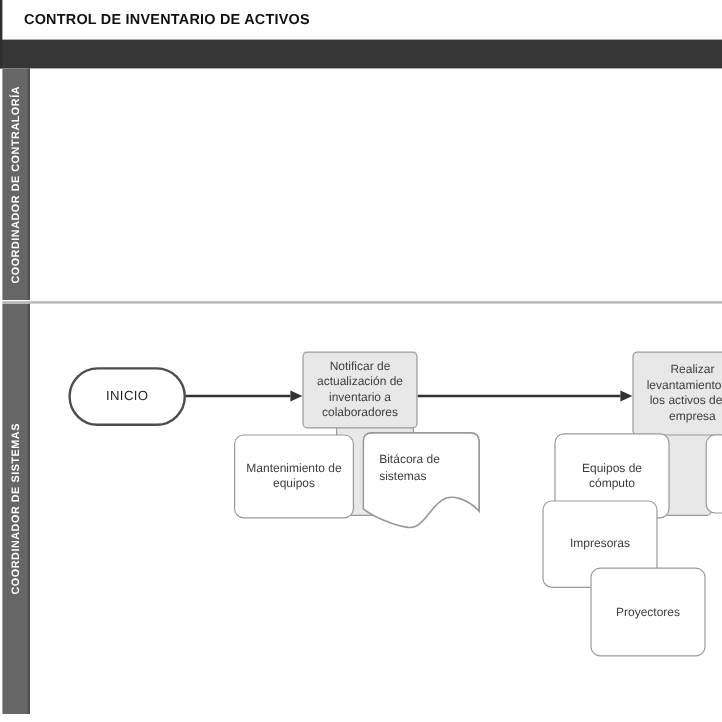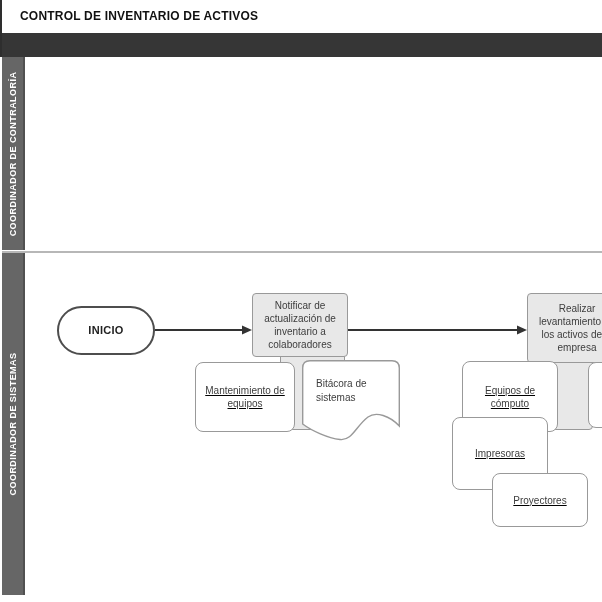--- a/index.html
+++ b/index.html
@@ -35,41 +35,41 @@
 
   
   .shape-label{
     display:flex;align-items:center;justify-content:center;text-align:center;
     width:100%;height:100%;font-size:10px;line-height:1.3;color:#3d3d3d;
   }
   .terminator{
     left:57px;top:306px;width:98px;height:49px;background:#ffffff;
     border:2px solid #4d4d4d;border-radius:25px;z-index:2;
   }
-  .terminator .shape-label{font-weight:bold;font-size:11px;color:#222;letter-spacing:.3px;}
+  .terminator .shape-label{font-weight:normal;font-size:11px;color:#222;letter-spacing:.3px;}
 
   .task{
     background:#e8e8e8;border:1px solid #999999;border-radius:4px;z-index:2;
   }
   .task-notify{left:252px;top:293px;width:96px;height:64px;padding:2px 4px;}
   .task-survey{left:527px;top:293px;width:100px;height:70px;padding:2px 4px;}
 
   .backing{
     background:#e8e8e8;border:1px solid #999999;border-radius:4px;z-index:1;
   }
   .backing-left{left:280px;top:345px;width:65px;height:85px;}
   .backing-right{left:545px;top:350px;width:48px;height:80px;}
 
   .card{
-    background:#ffffff;border:1px solid #999999;border-radius:8px;text-decoration:underline;
+    background:#ffffff;border:1px solid #999999;border-radius:8px;
   }
   .card-maintenance{left:195px;top:362px;width:100px;height:70px;z-index:3;padding:0 9px;}
   .card-computers{left:462px;top:361px;width:96px;height:71px;z-index:3;padding:0 13px;}
   .card-printers{left:452px;top:417px;width:96px;height:73px;z-index:4;}
-  .card-projectors{left:492px;top:473px;width:96px;height:54px;z-index:5;}
+  .card-projectors{left:492px;top:473px;width:96px;height:74px;z-index:5;}
   .card-partial{left:588px;top:362px;width:52px;height:66px;z-index:3;}
 
   .document{left:302px;top:360px;width:98px;height:82px;z-index:3;}
   .document svg{position:absolute;left:0;top:0;}
   .document .doc-label{
     position:absolute;left:14px;top:17px;width:72px;text-align:left;
     font-size:10px;line-height:1.35;color:#3d3d3d;
   }
 
   .arrow-layer{left:0;top:0;width:602px;height:602px;z-index:1;pointer-events:none;}

